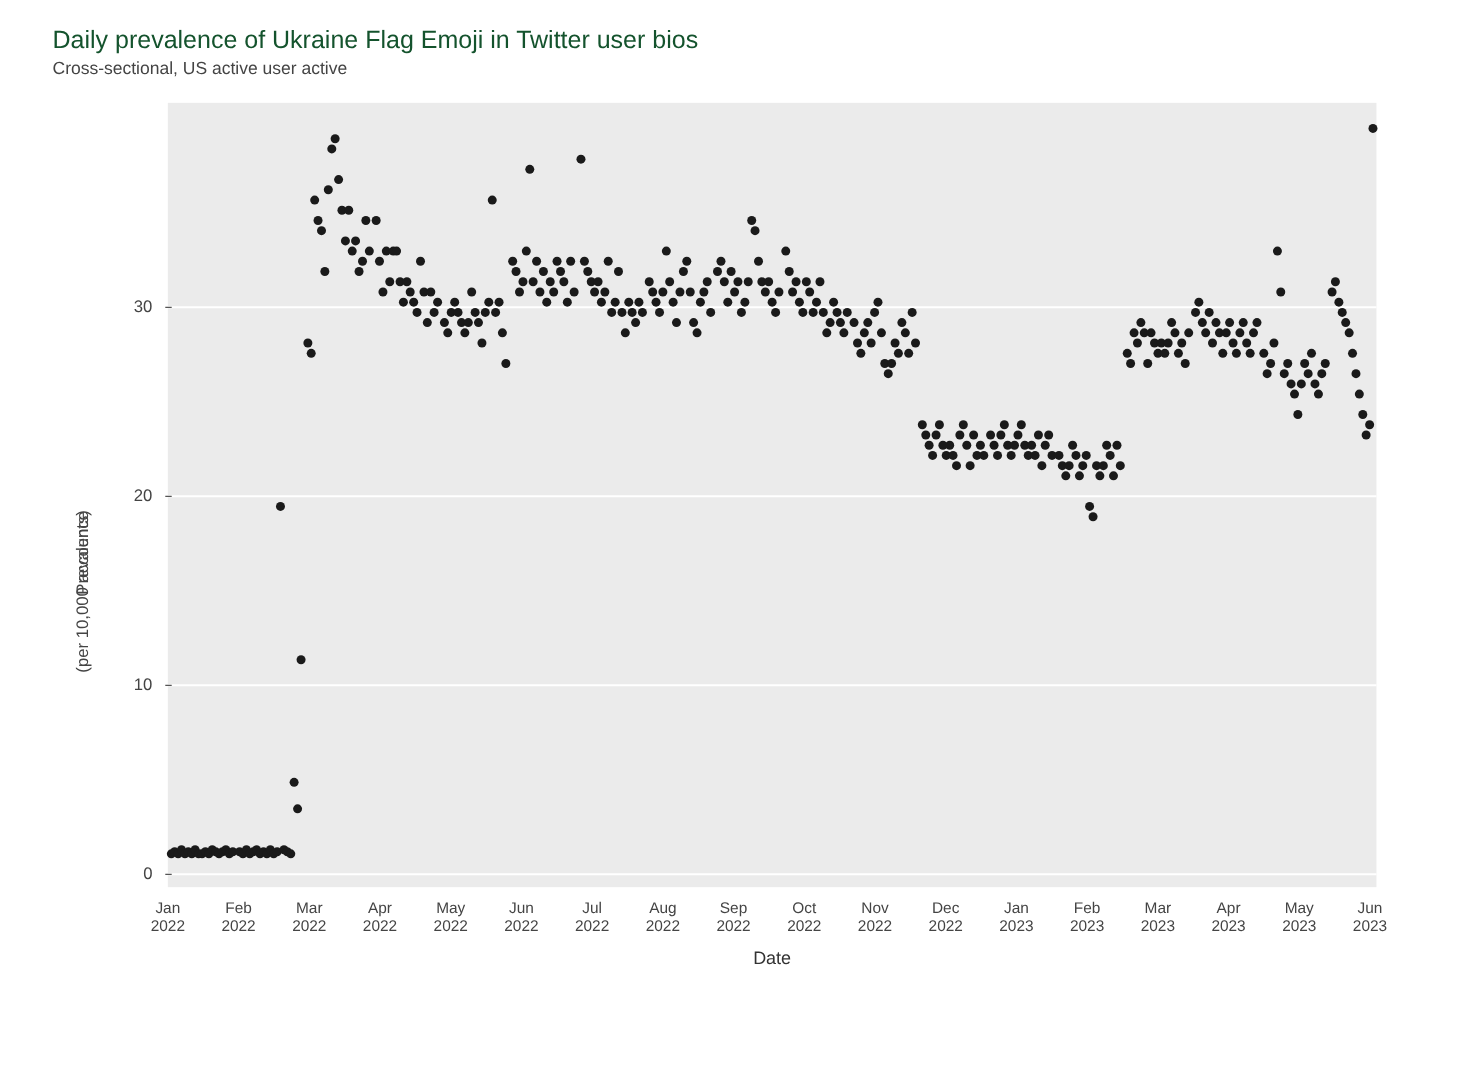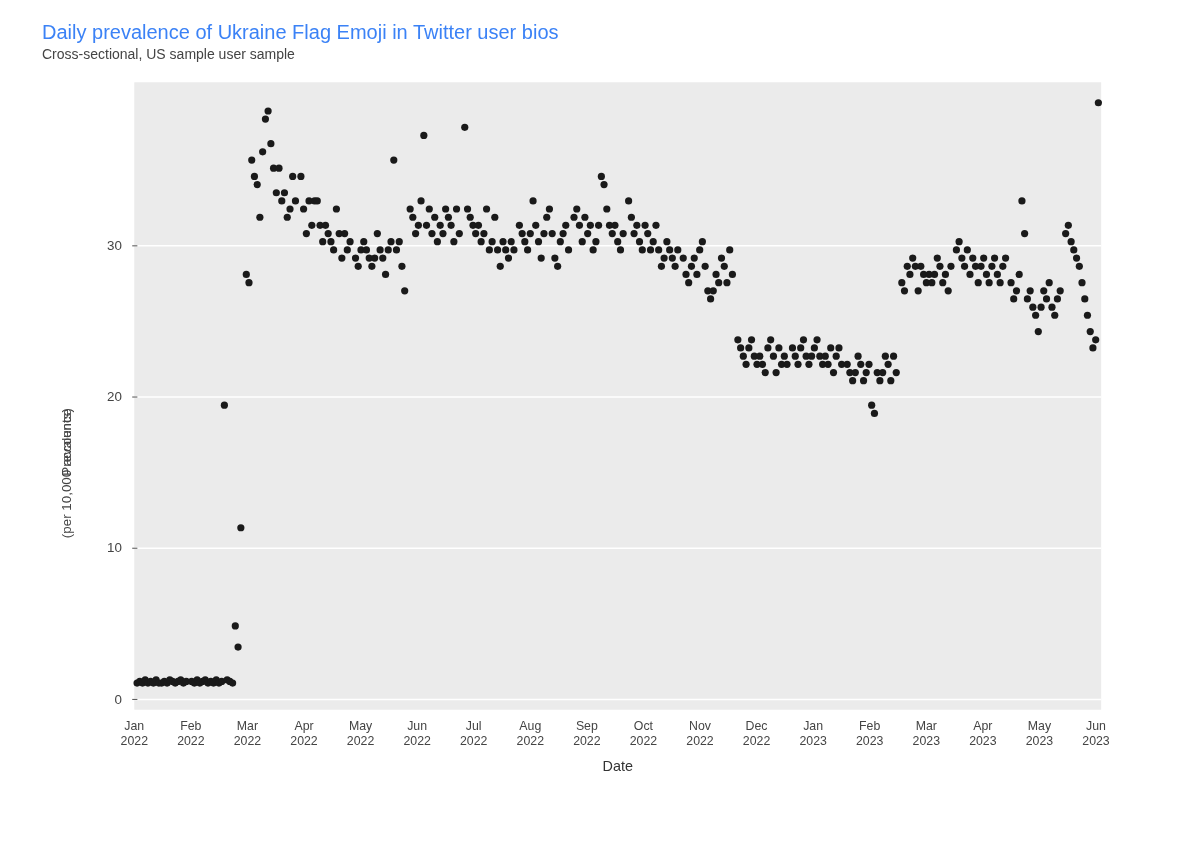--- a/index.html
+++ b/index.html
@@ -14,21 +14,21 @@
     }
     .chart-container {
       width: 1100px;
       height: 820px;
       position: relative;
       background: #ffffff;
     }
     .chart-title {
       font-size: 20px;
       font-weight: normal;
-      color: #3b82f6;
+      color: #14532d;
       margin-bottom: 2px;
     }
     .chart-subtitle {
       font-size: 14px;
       color: #444;
       margin-bottom: 10px;
     }
     .chart-area {
       position: relative;
       width: 100%;
@@ -37,21 +37,21 @@
     svg.main-chart {
       width: 100%;
       height: 100%;
     }
   </style>
 </head>
 <body>
 
 <div class="chart-container">
   <div class="chart-title">Daily prevalence of Ukraine Flag Emoji in Twitter user bios</div>
-  <div class="chart-subtitle">Cross-sectional, US sample user sample</div>
+  <div class="chart-subtitle">Cross-sectional, US active user active</div>
   <div class="chart-area">
     <svg class="main-chart" viewBox="0 0 1050 700" xmlns="http://www.w3.org/2000/svg">
 
       <rect x="80" y="10" width="940" height="610" fill="#ebebeb"></rect>
 
       <line x1="80" y1="610" x2="1020" y2="610" stroke="white" stroke-width="1.5"></line>
       <line x1="80" y1="463" x2="1020" y2="463" stroke="white" stroke-width="1.5"></line>
       <line x1="80" y1="316" x2="1020" y2="316" stroke="white" stroke-width="1.5"></line>
       <line x1="80" y1="169" x2="1020" y2="169" stroke="white" stroke-width="1.5"></line>
 

